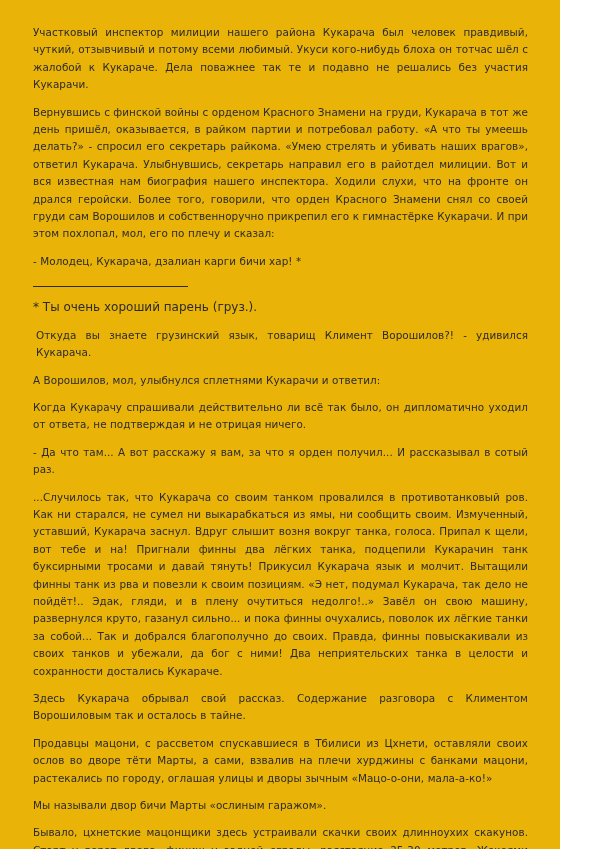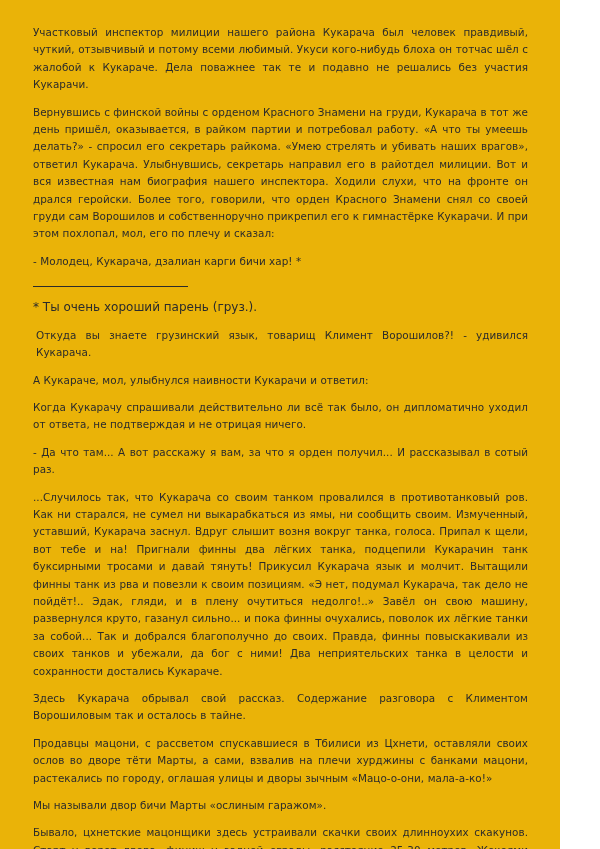--- a/index.html
+++ b/index.html
@@ -77,21 +77,21 @@
   <p class="body-text">- Молодец, Кукарача, дзалиан карги бичи хар! *</p>
 
   <div class="sep-wrap">
     <hr class="footnote-rule">
   </div>
 
   <p class="footnote">* Ты очень хороший парень (груз.).</p>
 
   <p class="body-text indent-lead">Откуда вы знаете грузинский язык, товарищ Климент Ворошилов?! - удивился Кукарача.</p>
 
-  <p class="body-text">А Кукараче, мол, улыбнулся наивности Кукарачи и ответил:</p>
+  <p class="body-text">А Ворошилов, мол, улыбнулся сплетнями Кукарачи и ответил:</p>
 
 
   <p class="body-text">Когда Кукарачу спрашивали действительно ли всё так было, он дипломатично уходил от ответа, не подтверждая и не отрицая ничего.</p>
 
   <p class="body-text">- Да что там... А вот расскажу я вам, за что я орден получил... И рассказывал в сотый раз.</p>
 
   <p class="body-text">...Случилось так, что Кукарача со своим танком провалился в противотанковый ров. Как ни старался, не сумел ни выкарабкаться из ямы, ни сообщить своим. Измученный, уставший, Кукарача заснул. Вдруг слышит возня вокруг танка, голоса. Припал к щели, вот тебе и на! Пригнали финны два лёгких танка, подцепили Кукарачин танк буксирными тросами и давай тянуть! Прикусил Кукарача язык и молчит. Вытащили финны танк из рва и повезли к своим позициям. «Э нет, подумал Кукарача, так дело не пойдёт!.. Эдак, гляди, и в плену очутиться недолго!..» Завёл он свою машину, развернулся круто, газанул сильно... и пока финны очухались, поволок их лёгкие танки за собой... Так и добрался благополучно до своих. Правда, финны повыскакивали из своих танков и убежали, да бог с ними! Два неприятельских танка в целости и сохранности достались Кукараче.</p>
 
   <p class="body-text">Здесь Кукарача обрывал свой рассказ. Содержание разговора с Климентом Ворошиловым так и осталось в тайне.</p>
 

